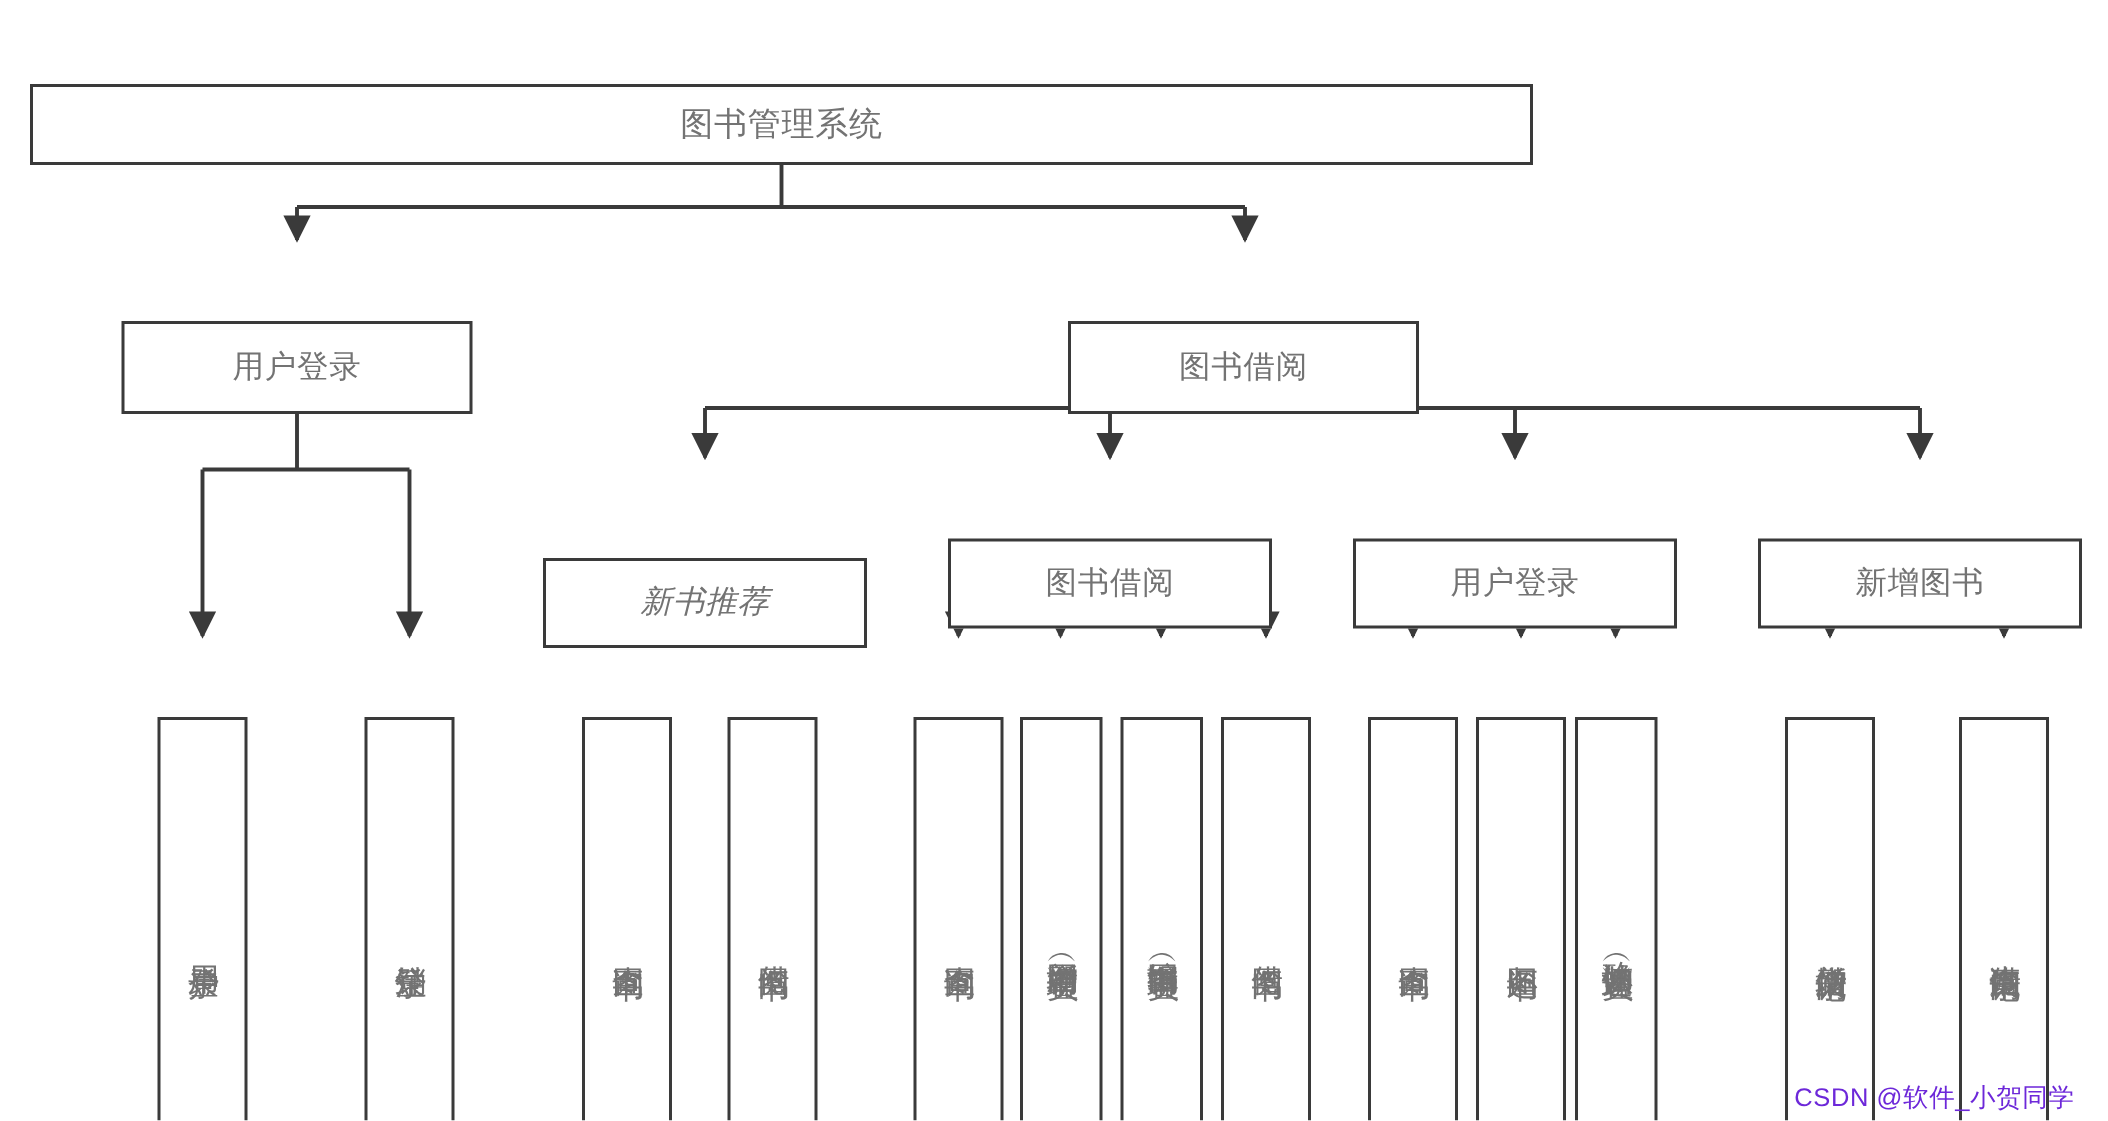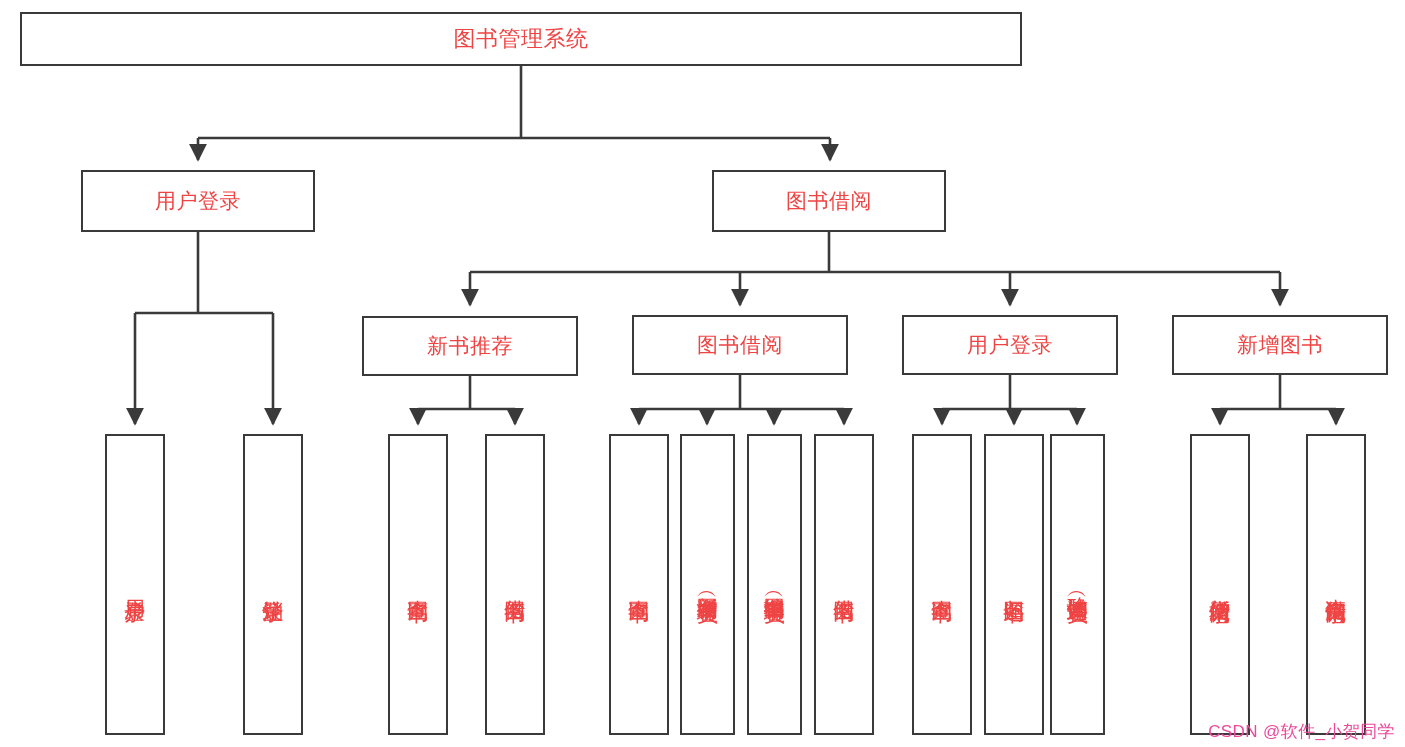--- a/index.html
+++ b/index.html
@@ -26,23 +26,24 @@
     pointer-events: none;
   }
   .node {
     position: absolute;
     box-sizing: border-box;
     background: #ffffff;
     border: 2px solid #3a3a3a;
     display: flex;
     align-items: center;
     justify-content: center;
-    color: #ef4444;
+    color: #737373;
     text-align: left;
     z-index: 2;
+    margin-top: 44px;
   }
   .node-label {
     display: block;
     line-height: 1.32;
     letter-spacing: 0.5px;
   }
   .node.root { font-size: 22px; }
   .node.level1 { font-size: 21px; }
   .node.level2 { font-size: 21px; }
   .node.leaf {
@@ -53,24 +54,24 @@
   }
   .node.leaf .node-label {
     writing-mode: vertical-rl;
     text-orientation: upright;
     line-height: 1.12;
     letter-spacing: 1px;
     white-space: nowrap;
   }
   #watermark {
     position: absolute;
-    right: 10px;
+    right: 22px;
     bottom: 4px;
     font-size: 17px;
-    color: #ec4899;
+    color: #6d28d9;
     white-space: nowrap;
     z-index: 3;
     letter-spacing: 0.4px;
   }
 </style>
 </head>
 <body>
 
 <div id="canvas">
 
@@ -128,21 +129,21 @@
     <span class="node-label">图书管理系统</span>
   </div>
 
   <div class="node level1" style="left:81px; top:170px; width:234px; height:62px;">
     <span class="node-label">用户登录</span>
   </div>
   <div class="node level1" style="left:712px; top:170px; width:234px; height:62px;">
     <span class="node-label">图书借阅</span>
   </div>
 
-  <div class="node level2" style="left:362px; top:316px; width:216px; height:60px;">
+  <div class="node level2" style="left:362px; top:328px; width:216px; height:60px;font-style:italic;">
     <span class="node-label">新书推荐</span>
   </div>
   <div class="node level2" style="left:632px; top:315px; width:216px; height:60px;">
     <span class="node-label">图书借阅</span>
   </div>
   <div class="node level2" style="left:902px; top:315px; width:216px; height:60px;">
     <span class="node-label">用户登录</span>
   </div>
   <div class="node level2" style="left:1172px; top:315px; width:216px; height:60px;">
     <span class="node-label">新增图书</span>

